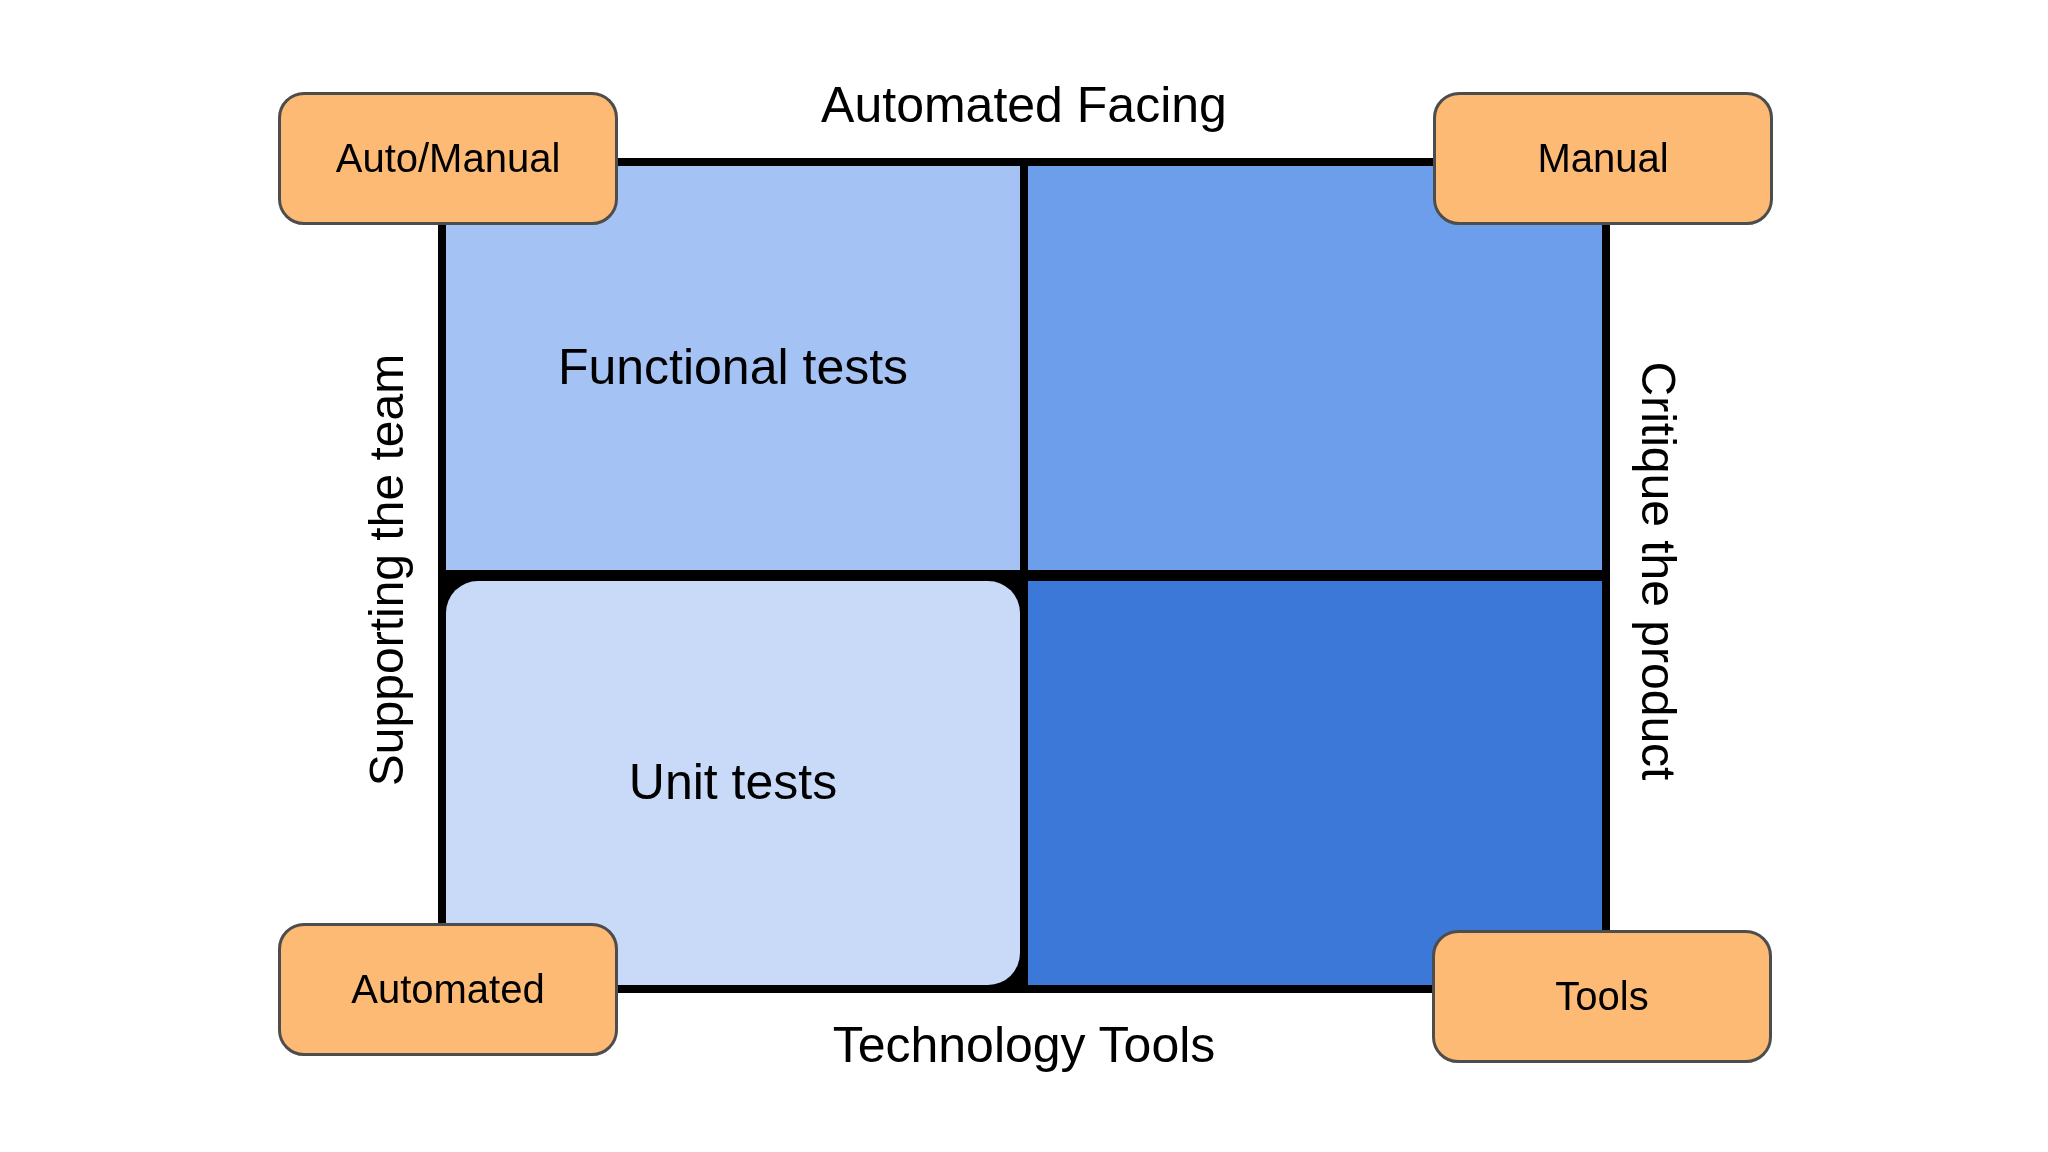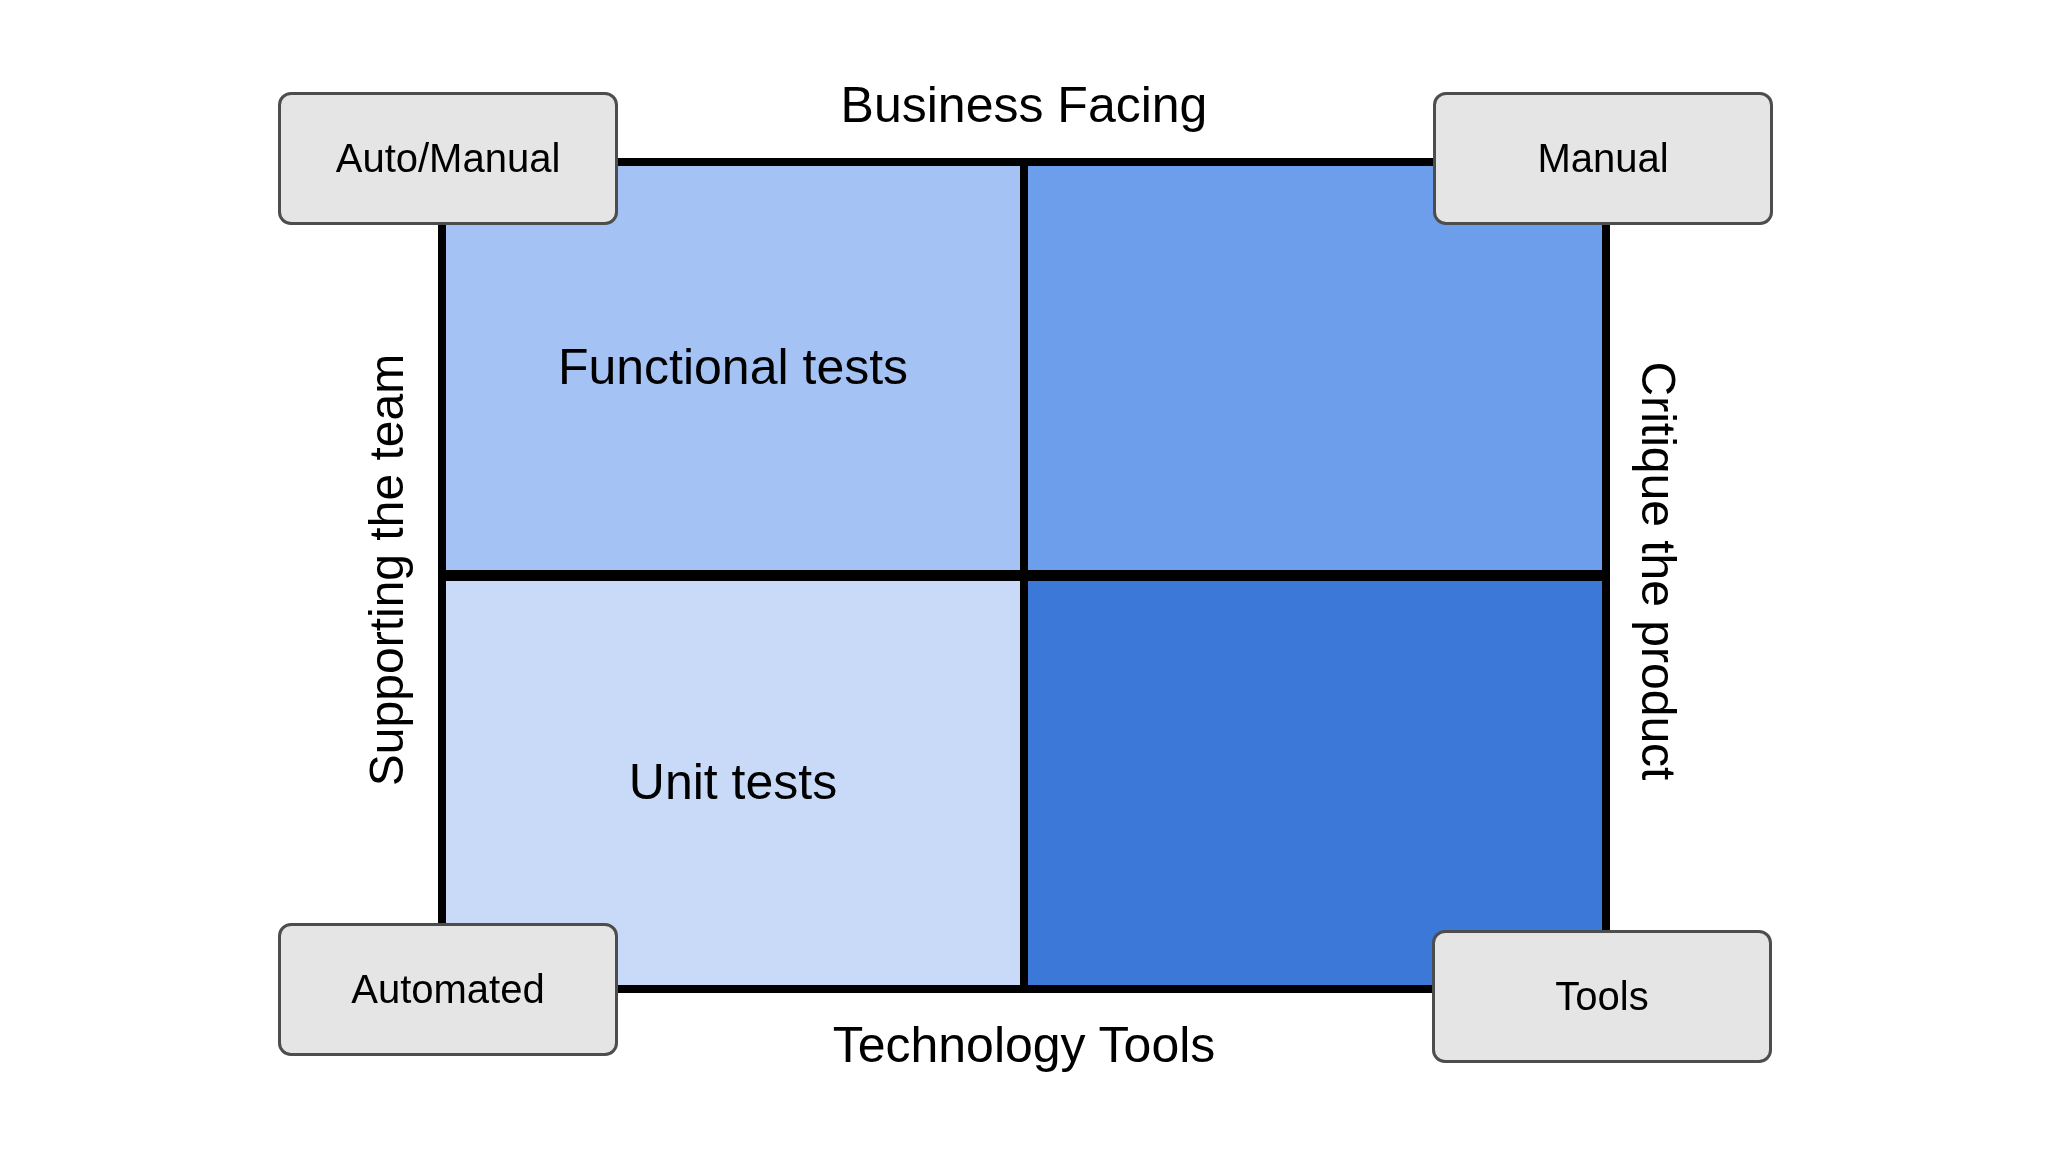--- a/index.html
+++ b/index.html
@@ -66,49 +66,49 @@
   .vlabel.left { left: 387px; top: 570px; }
   .vlabel.left span { transform: translate(-50%, -50%) rotate(-90deg); }
   .vlabel.right { left: 1658px; top: 571px; }
   .vlabel.right span { transform: translate(-50%, -50%) rotate(90deg); }
   
   .badge {
     position: absolute;
     width: 340px;
     height: 133px;
     box-sizing: border-box;
-    background: #e5e5e5;
+    background: #fdba74;
     border: 3px solid #4d4d4d;
-    border-radius: 13px;
+    border-radius: 26px;
     display: flex;
     align-items: center;
     justify-content: center;
     font-size: 40px;
     white-space: nowrap;
   }
   .badge.tl { left: 278px; top: 92px; }
   .badge.tr { left: 1433px; top: 92px; }
   .badge.bl { left: 278px; top: 923px; text-align: right; }
   .badge.br { left: 1432px; top: 923px; margin-top: 7px; }
 </style>
 </head>
 <body>
 
 <div class="canvas">
 
-  <div class="axis-title top">Business Facing</div>
+  <div class="axis-title top">Automated Facing</div>
 
   <div class="grid">
     <div class="cell" style="background-color: rgb(164, 194, 244);">
       <span>Functional tests</span>
     </div>
     <div class="cell" style="background-color: rgb(109, 158, 235);">
       <span></span>
     </div>
-    <div class="cell" style="background-color: rgb(201, 218, 248);">
+    <div class="cell" style="background-color: rgb(201, 218, 248); border-radius: 32px;">
       <span>Unit tests</span>
     </div>
     <div class="cell" style="background-color: rgb(60, 120, 216);">
       <span></span>
     </div>
   </div>
 
   <div class="vlabel left">
     <span>Supporting the team</span>
   </div>

